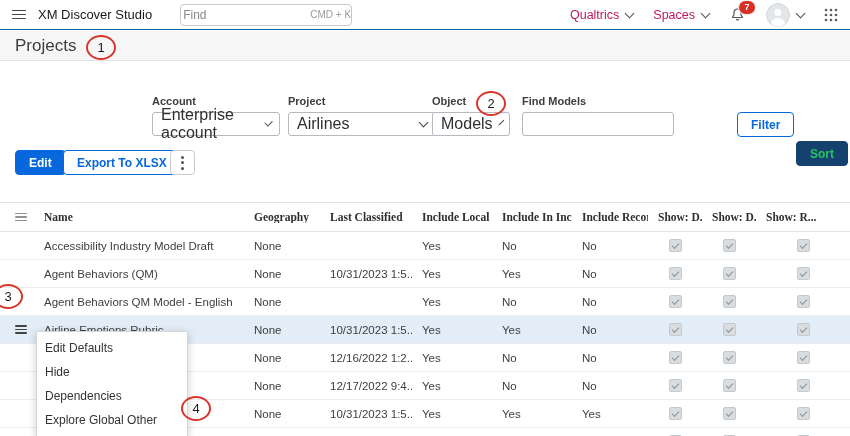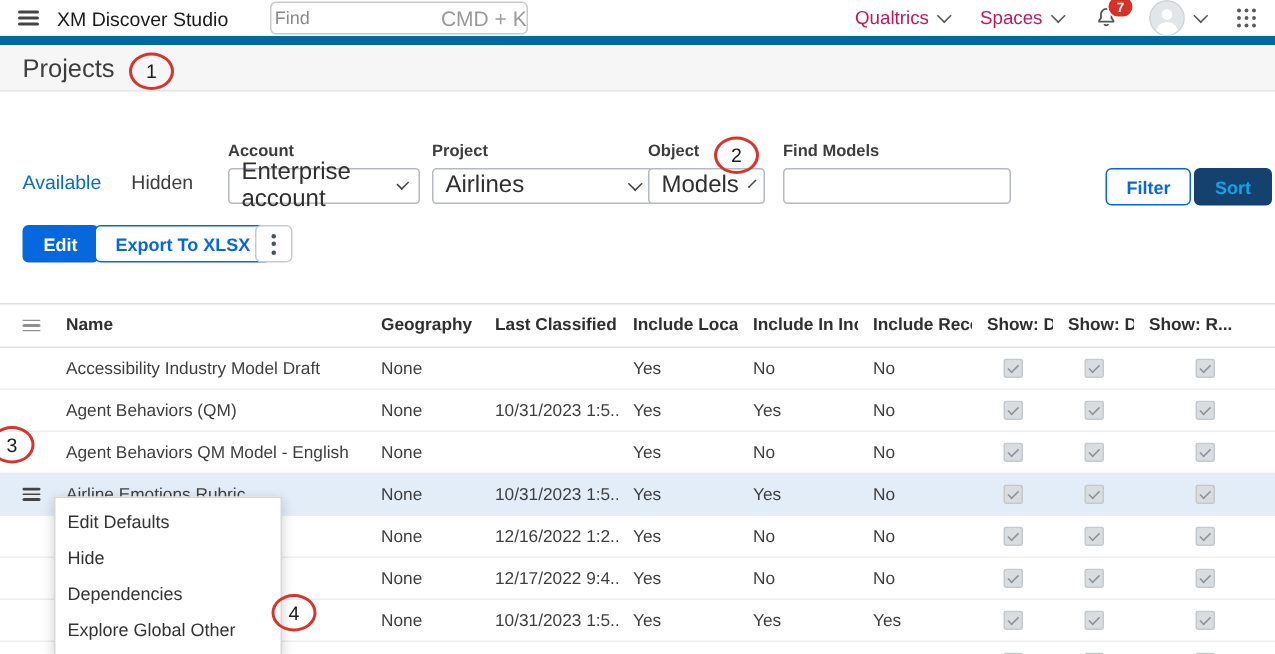--- a/index.html
+++ b/index.html
@@ -1,32 +1,32 @@
 <!DOCTYPE html>
 <html><head>
 <meta charset="utf-8">
 <style>
   html,body{margin:0;padding:0;background:#fff;}
   .stage{position:relative;width:850px;height:436px;overflow:hidden;background:#fff;
          font-family:"Liberation Sans",sans-serif;color:#333;}
 
   
   .topbar{position:absolute;top:0;left:0;right:0;height:30px;background:#fff;
-          border-bottom:6px solid #0369a1;display:flex;align-items:center;padding:0 12px;box-sizing:border-box;gap:12px;}
+          border-bottom:1px solid #0369a1;display:flex;align-items:center;padding:0 12px;box-sizing:border-box;gap:12px;}
   .hamb{display:inline-flex;flex-direction:column;justify-content:center;gap:2.5px;width:14px;cursor:pointer;}
   .hamb i{display:block;height:1.6px;background:#444;border-radius:1px;}
   .hamb.small{width:12px;gap:2px;}
   .hamb.gray i{background:#909090;}
   .app-title{font-size:13px;color:#1a1a1a;white-space:nowrap;}
   .search{display:flex;align-items:center;width:172px;height:22px;border:1px solid #c9c9c9;border-radius:4px;
           background:#fff;margin-left:16px;padding:0 0;box-sizing:border-box;}
   .search input{flex:1;min-width:0;border:none;outline:none;font-size:12px;color:#333;background:transparent;
                 font-family:"Liberation Sans",sans-serif;}
   .search input::placeholder{color:#8a8a8a;}
-  .shortcut{font-size:14px;color:#9a9a9a;white-space:nowrap;margin-left:22px;}
+  .shortcut{font-size:10px;color:#9a9a9a;white-space:nowrap;margin-left:22px;}
   .topbar-right{margin-left:auto;display:flex;align-items:center;gap:20px;}
   .menu-item{display:flex;align-items:center;font-size:12.5px;color:#be185d;cursor:pointer;}
   .chev{width:6px;height:6px;border-right:1.4px solid #555;border-bottom:1.4px solid #555;
         transform:rotate(45deg);display:inline-block;margin-left:7px;margin-bottom:3px;}
   .bell-wrap{position:relative;display:flex;align-items:center;cursor:pointer;}
   .badge{position:absolute;top:-6px;left:9px;min-width:10px;height:13px;padding:0 3px;border-radius:8px;
          background:#d93025;color:#fff;font-size:9px;font-weight:bold;display:flex;align-items:center;
          justify-content:center;border:1.5px solid #fff;}
   .avatar-wrap{display:flex;align-items:center;cursor:pointer;}
   .avatar{width:24px;height:24px;border-radius:50%;overflow:hidden;display:inline-flex;}
@@ -46,30 +46,30 @@
   .flabel{font-size:11px;font-weight:bold;color:#3d3d3d;margin-bottom:5px;}
   .select{display:flex;align-items:center;justify-content:space-between;border:1px solid #b5bac0;border-radius:3px;
           height:24px;padding:0 8px;font-size:16px;color:#2f2f2f;background:#fff;box-sizing:border-box;cursor:pointer;}
   .select .chev{margin-left:8px;border-color:#444;}
   .text-input{border:1px solid #b5bac0;border-radius:3px;height:24px;width:100%;padding:0 8px;font-size:12px;
               box-sizing:border-box;outline:none;font-family:"Liberation Sans",sans-serif;}
   .btn{display:inline-flex;align-items:center;justify-content:center;height:25px;padding:0 13px;border-radius:4px;
        font-size:12px;font-weight:bold;box-sizing:border-box;cursor:pointer;white-space:nowrap;}
   .btn-outline{border:1px solid #0768dd;color:#0768dd;background:#fff;}
   .btn-primary{background:#0768dd;color:#fff;border:1px solid #0768dd;}
-  .btn-navy{background:#15416f;color:#0ea5e9;border:1px solid #15416f;}
+  .btn-navy{background:#15416f;color:#22c55e;border:1px solid #15416f;margin-top:29px;}
   .kebab{position:absolute;left:170px;top:88px;width:25px;height:25px;border:1px solid #c6ccd2;border-radius:4px;
          display:flex;align-items:center;justify-content:center;cursor:pointer;background:#fff;box-sizing:border-box;}
   .dots{display:flex;flex-direction:column;gap:2.5px;}
   .dots i{width:3px;height:3px;border-radius:50%;background:#47535b;}
 
   
   .table{position:absolute;top:202px;left:0;right:0;}
   .grid-row{display:grid;grid-template-columns:34px 210px 76px 92px 80px 80px 76px 54px 54px 1fr;align-items:center;}
-  .thead{height:28px;border-top:1px solid #e2e2e2;border-bottom:1px solid #e2e2e2;}
+  .thead{height:28px;border-top:1px solid #e2e2e2;border-bottom:1px solid #e2e2e2;font-family:Liberation Serif, serif;}
   .th{font-size:11.5px;font-weight:bold;color:#2f2f2f;padding:0 0 0 10px;white-space:nowrap;overflow:hidden;}
   .th-handle{display:flex;justify-content:flex-start;padding-left:15px;}
   .tr{height:27px;border-bottom:1px solid #ededee;font-size:11.5px;color:#3e3e3e;}
   .tr.selected{background:#e2edf8;}
   .td{padding:0 0 0 10px;white-space:nowrap;overflow:hidden;}
   .td.handle{display:flex;justify-content:flex-start;padding-left:15px;}
   .td.check{display:flex;justify-content:center;padding:0;}
   .cb{width:13px;height:13px;background:#d9dde0;border:1px solid #c4c9cd;border-radius:2px;position:relative;
       box-sizing:border-box;display:inline-block;}
   .cb.checked::after{content:"";position:absolute;left:2px;top:2.5px;width:6px;height:3px;
@@ -147,24 +147,20 @@
         </svg>
       </span>
     </div>
   </header>
 
   <div class="band">
     <span class="title">Projects</span>
   </div>
 
   <div class="controls">
-    <div class="tabs">
-      <span class="tab active">Available</span>
-      <span class="tab">Hidden</span>
-    </div>
 
     <div class="fgroup" style="left:152px;top:33px;width:128px;">
       <div class="flabel">Account</div>
       <div class="select">
         <span>Enterprise account</span>
         <span class="chev"></span>
       </div>
     </div>
 
     <div class="fgroup" style="left:288px;top:33px;width:148px;">

